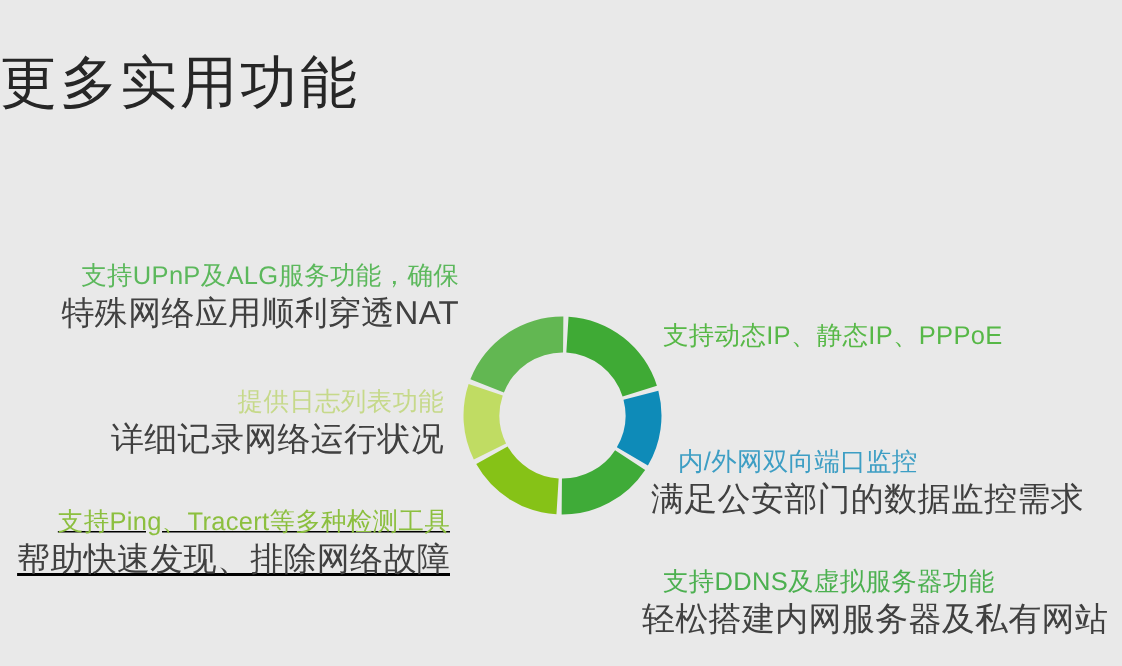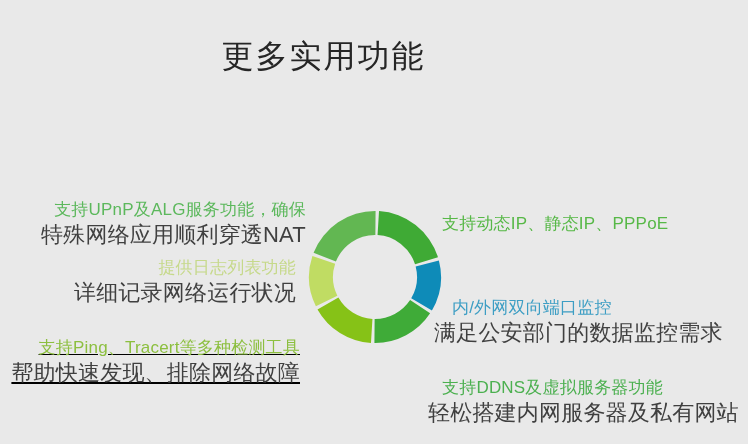--- a/index.html
+++ b/index.html
@@ -18,22 +18,22 @@
     position: relative;
     width: 748px;
     height: 444px;
     background: #e9e9e9;
   }
   #page-title {
     position: absolute;
     top: 30px;
     left: 0;
     width: 647px;
-    text-align: center;
-    font-size: 32px;
+    text-align: left;
+    font-size: 38px;
     line-height: 52px;
     letter-spacing: 2px;
     color: #262626;
     font-weight: 400;
     white-space: nowrap;
   }
 
   
   .feature {
     position: absolute;
@@ -47,21 +47,21 @@
   .feature .f-sub {
     font-size: 22px;
     line-height: 25px;
     color: #404040;
     letter-spacing: 0.2px;
   }
   .feature.left  { text-align: right; }
   .feature.right { text-align: left; margin-top: 40px; }
 
   
-  #feat-upnp     { left: 6px;   top: 172px; width: 300px; margin-top: 26px; }
+  #feat-upnp     { left: 6px;   top: 172px; width: 300px; }
   #feat-wan      { left: 442px; top: 172px; width: 300px; }
   #feat-log      { left: 6px;   top: 256px; width: 290px; }
   #feat-portmon  { left: 452px; top: 256px; width: 290px; }
   #feat-diag     { left: 0px;   top: 336px; width: 300px; text-decoration: underline; }
   #feat-ddns     { left: 428px; top: 336px; width: 300px; }
 
   
   #donut-wrap {
     position: absolute;
     left: 306px;

